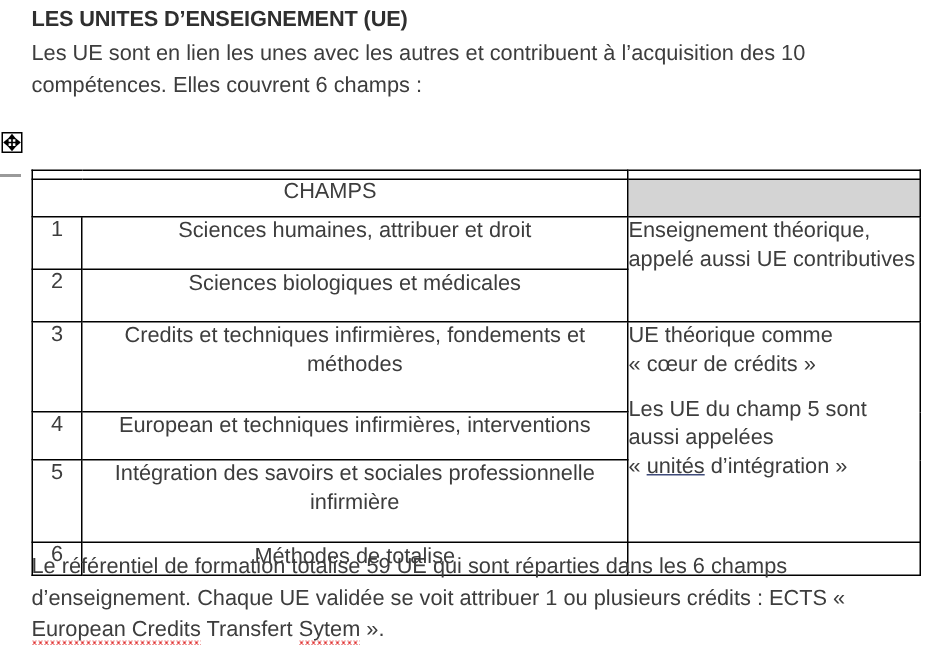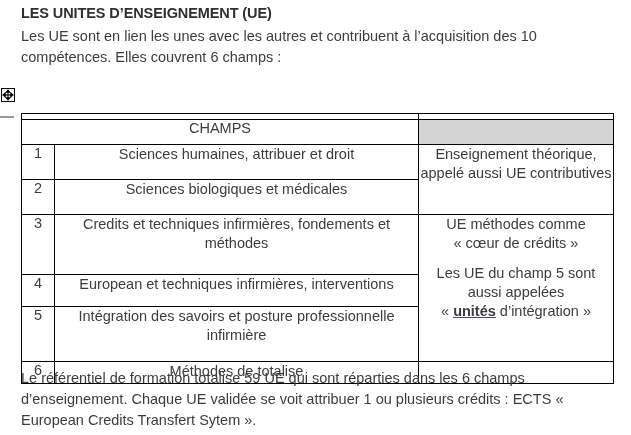--- a/index.html
+++ b/index.html
@@ -104,21 +104,21 @@
     font-size: 14.5px;
     color: #4a4a4a;
   }
   .cell-label {
     text-align: center;
     vertical-align: top;
     padding: 3px 5px 0 5px;
     line-height: 19px;
   }
   .cell-side {
-    text-align: center;
+    text-align: left;
     vertical-align: middle;
     padding: 4px 6px;
     line-height: 19px;
   }
 
   .hdr-champs {
     text-align: center;
     vertical-align: middle;
     height: 24px;
     font-size: 14.5px;
@@ -134,21 +134,20 @@
   .r3 { height: 60px; }
   .r4 { height: 32px; }
   .r5 { height: 55px; }
   .r6 { height: 22px; }
 
   .cell-side .side-gap { display: block; height: 11px; }
 
   .underline-plain {
     text-decoration: underline;
     text-decoration-color: #3f4b7a;
-    font-weight: bold;
   }
 
   
   .spell {
     background-image:
       linear-gradient(45deg, transparent 45%, #e03030 45%, #e03030 55%, transparent 55%),
       linear-gradient(-45deg, transparent 45%, #e03030 45%, #e03030 55%, transparent 55%);
     background-size: 4px 3px;
     background-repeat: repeat-x;
     background-position: 0 100%;
@@ -216,37 +215,37 @@
 
       <tr class="r2">
         <td class="cell-num">2</td>
         <td class="cell-label">Sciences biologiques et médicales</td>
       </tr>
 
       <tr class="r3">
         <td class="cell-num">3</td>
         <td class="cell-label">Credits et techniques infirmières, fondements et méthodes</td>
         <td class="cell-side" rowspan="3">
-          <span>UE méthodes comme</span><br>
+          <span>UE théorique comme</span><br>
           <span>« cœur de crédits »</span>
           <span class="side-gap"></span>
           <span>Les UE du champ 5 sont</span><br>
           <span>aussi appelées</span><br>
           <span>« </span><span class="underline-plain">unités</span><span> d’intégration »</span>
         </td>
       </tr>
 
       <tr class="r4">
         <td class="cell-num">4</td>
         <td class="cell-label">European et techniques infirmières, interventions</td>
       </tr>
 
       <tr class="r5">
         <td class="cell-num">5</td>
-        <td class="cell-label">Intégration des savoirs et posture professionnelle infirmière</td>
+        <td class="cell-label">Intégration des savoirs et sociales professionnelle infirmière</td>
       </tr>
 
       <tr class="r6">
         <td class="cell-num">6</td>
         <td class="cell-label">Méthodes de totalise</td>
         <td class="cell-side"></td>
       </tr>
     </tbody>
   </table>
 

